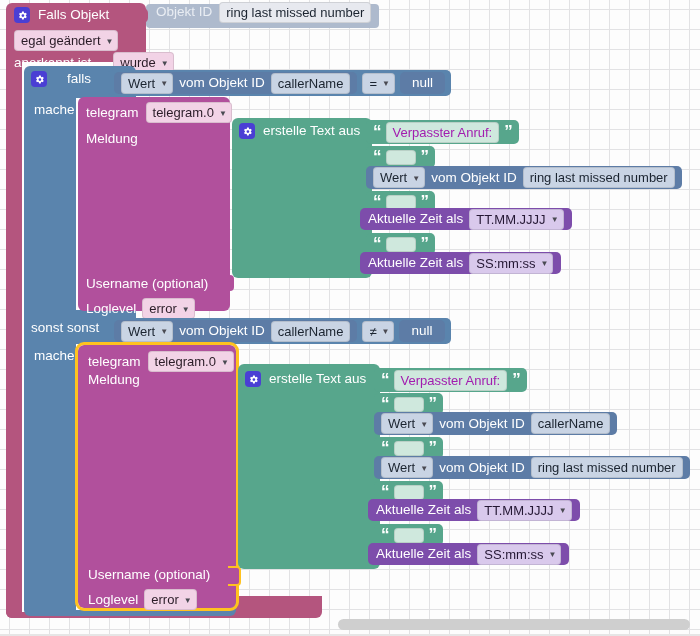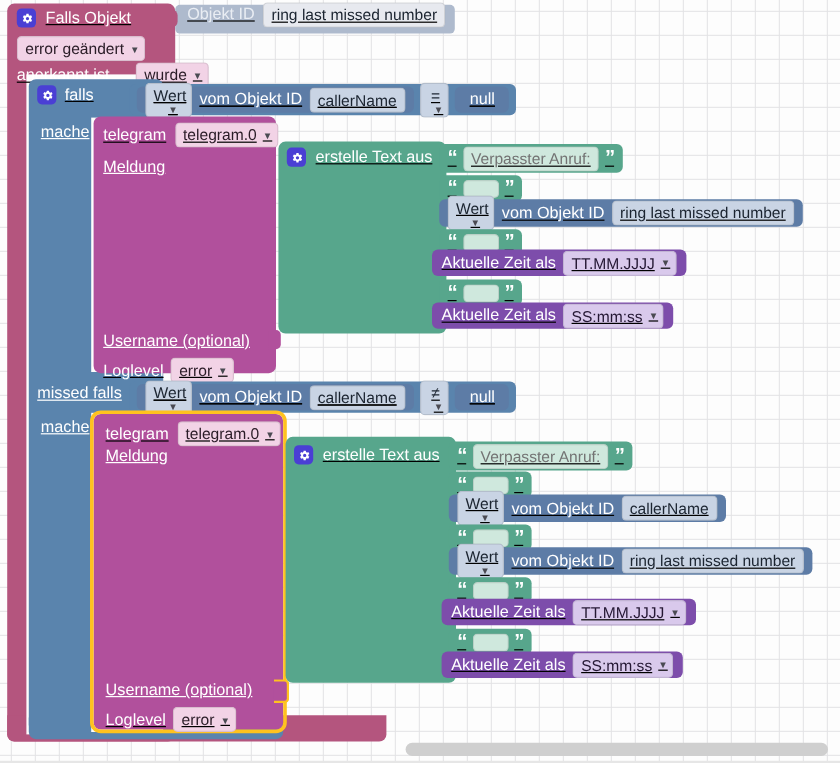--- a/index.html
+++ b/index.html
@@ -29,39 +29,39 @@
       linear-gradient(to right, transparent 4px, #fdfdfd 4px, #fdfdfd 16px, transparent 16px),
       linear-gradient(to bottom, transparent 4px, #fdfdfd 4px, #fdfdfd 16px, transparent 16px);
     background-size:20px 20px,20px 20px;
     background-position:9px 9px,9px 9px;
     background-blend-mode:normal;
     mix-blend-mode:normal;
     pointer-events:none;
     -webkit-mask-image:none;
     display:none;
   }
-  .blk{position:absolute;box-sizing:border-box;text-decoration:underline;}
+  .blk{position:absolute;box-sizing:border-box;}
   .lbl{color:#ffffff;font-size:13.5px;line-height:1;white-space:nowrap;}
   .lbl.dim{color:#e9edf3;}
   
   .chip{
     display:inline-flex;align-items:center;
     background:#ffffff;border-radius:4px;
     padding:2px 6px;font-size:13px;color:#20232a;white-space:nowrap;
     border:1px solid rgba(0,0,0,.12);
   }
   .chip.drop{padding-right:4px;}
   .chip .car{
     margin-left:5px;font-size:8px;line-height:1;color:#4a4a52;
     transform:translateY(1px);
   }
   .chip.rose{background:#f2d3e6;color:#2a1c27;border-color:rgba(0,0,0,.10);}
-  .chip.blue{background:#c9d4e4;color:#1b2430;border-color:rgba(0,0,0,.10);flex-direction:column;}
+  .chip.blue{background:#c9d4e4;color:#1b2430;border-color:rgba(0,0,0,.10);}
   .chip.lav{background:#d9c9ec;color:#241733;border-color:rgba(0,0,0,.10);}
-  .chip.mint{background:#cfe8dd;color:#737373;border-color:rgba(0,0,0,.10);}
+  .chip.mint{background:#cfe8dd;color:#a21caf;border-color:rgba(0,0,0,.10);}
   .chip.pale{background:#e7e9ef;color:#1b2430;border-color:rgba(0,0,0,.10);}
   
   .gear{
     width:16px;height:16px;border-radius:4px;background:#4a3fd4;
     display:inline-flex;align-items:center;justify-content:center;flex:0 0 auto;
   }
   .gear svg{display:block;}
   
   .c-trigger{background:#b4557e;}
   .c-if{background:#5a84ad;}
@@ -111,41 +111,41 @@
   </div>
 
   <div class="blk c-objid row" style="left:146px;top:4px;height:24px;border-radius:4px;padding:0 8px 8px 10px;gap:7px;">
     <span class="lbl dim">Objekt ID</span>
     <span class="chip pale">ring last missed number</span>
   </div>
   <div class="blk c-trigger" style="left:140px;top:8px;width:8px;height:15px;border-radius:0 5px 5px 0;"></div>
 
   <div class="blk" style="left:14px;top:30px;">
     <span class="chip rose drop">
-      <span>error geändert</span>
+      <span>egal geändert</span>
       <span class="car">▼</span>
     </span>
   </div>
 
   <div class="blk row" style="left:14px;top:52px;gap:22px;">
     <span class="lbl">anerkannt ist</span>
     <span class="chip rose drop">
       <span>wurde</span>
       <span class="car">▼</span>
     </span>
   </div>
 
   <div class="blk c-if" style="left:24px;top:66px;width:112px;height:544px;border-radius:6px;"></div>
 
   <div class="blk c-if" style="left:24px;top:598px;width:212px;height:18px;border-radius:0 0 6px 6px;"></div>
 
   <div class="blk" style="left:76px;top:98px;width:60px;height:212px;background:#fdfdfd;"></div>
   <div class="blk" style="left:76px;top:344px;width:60px;height:266px;background:#fdfdfd;"></div>
 
-  <div class="blk row" style="left:31px;top:71px;gap:7px;">
+  <div class="blk row" style="left:31px;top:71px;gap:20px;">
     <span class="gear">
       <svg width="11" height="11" viewBox="0 0 24 24">
           <path fill="#ffffff" d="M19.4 13a7.8 7.8 0 0 0 0-2l2-1.6-2-3.4-2.4 1a7.6 7.6 0 0 0-1.7-1l-.4-2.6H10.9l-.4 2.6c-.6.2-1.2.6-1.7 1l-2.4-1-2 3.4L6.4 11a7.8 7.8 0 0 0 0 2l-2 1.6 2 3.4 2.4-1c.5.4 1.1.8 1.7 1l.4 2.6h3.9l.4-2.6c.6-.2 1.2-.6 1.7-1l2.4 1 2-3.4zM12.9 15a3 3 0 1 1 0-6 3 3 0 0 1 0 6z"></path>
         </svg>
     </span>
     <span class="lbl">falls</span>
   </div>
 
   <div class="blk c-if row" style="left:108px;top:70px;height:26px;border-radius:5px;padding:0 6px;gap:5px;">
     <div class="row" style="gap:5px;">
@@ -240,21 +240,21 @@
   </div>
 
   <div class="blk c-time row" style="left:360px;top:252px;height:22px;border-radius:5px;padding:0 8px;gap:6px;">
     <span class="lbl">Aktuelle Zeit als</span>
     <span class="chip lav drop">
       <span>SS:mm:ss</span>
       <span class="car">▼</span>
     </span>
   </div>
 
-  <span class="blk lbl" style="left:31px;top:321px;">missed falls</span>
+  <span class="blk lbl" style="left:31px;top:321px;">sonst sonst</span>
 
   <div class="blk c-if row" style="left:108px;top:318px;height:26px;border-radius:5px;padding:0 6px;gap:5px;">
     <div class="row" style="gap:5px;">
       <div class="blk c-val row" style="position:relative;left:0;top:0;height:22px;border-radius:5px;padding:0 7px;gap:6px;">
         <span class="chip blue drop">
           <span>Wert</span>
           <span class="car">▼</span>
         </span>
         <span class="lbl">vom Objekt ID</span>
         <span class="chip blue">callerName</span>

